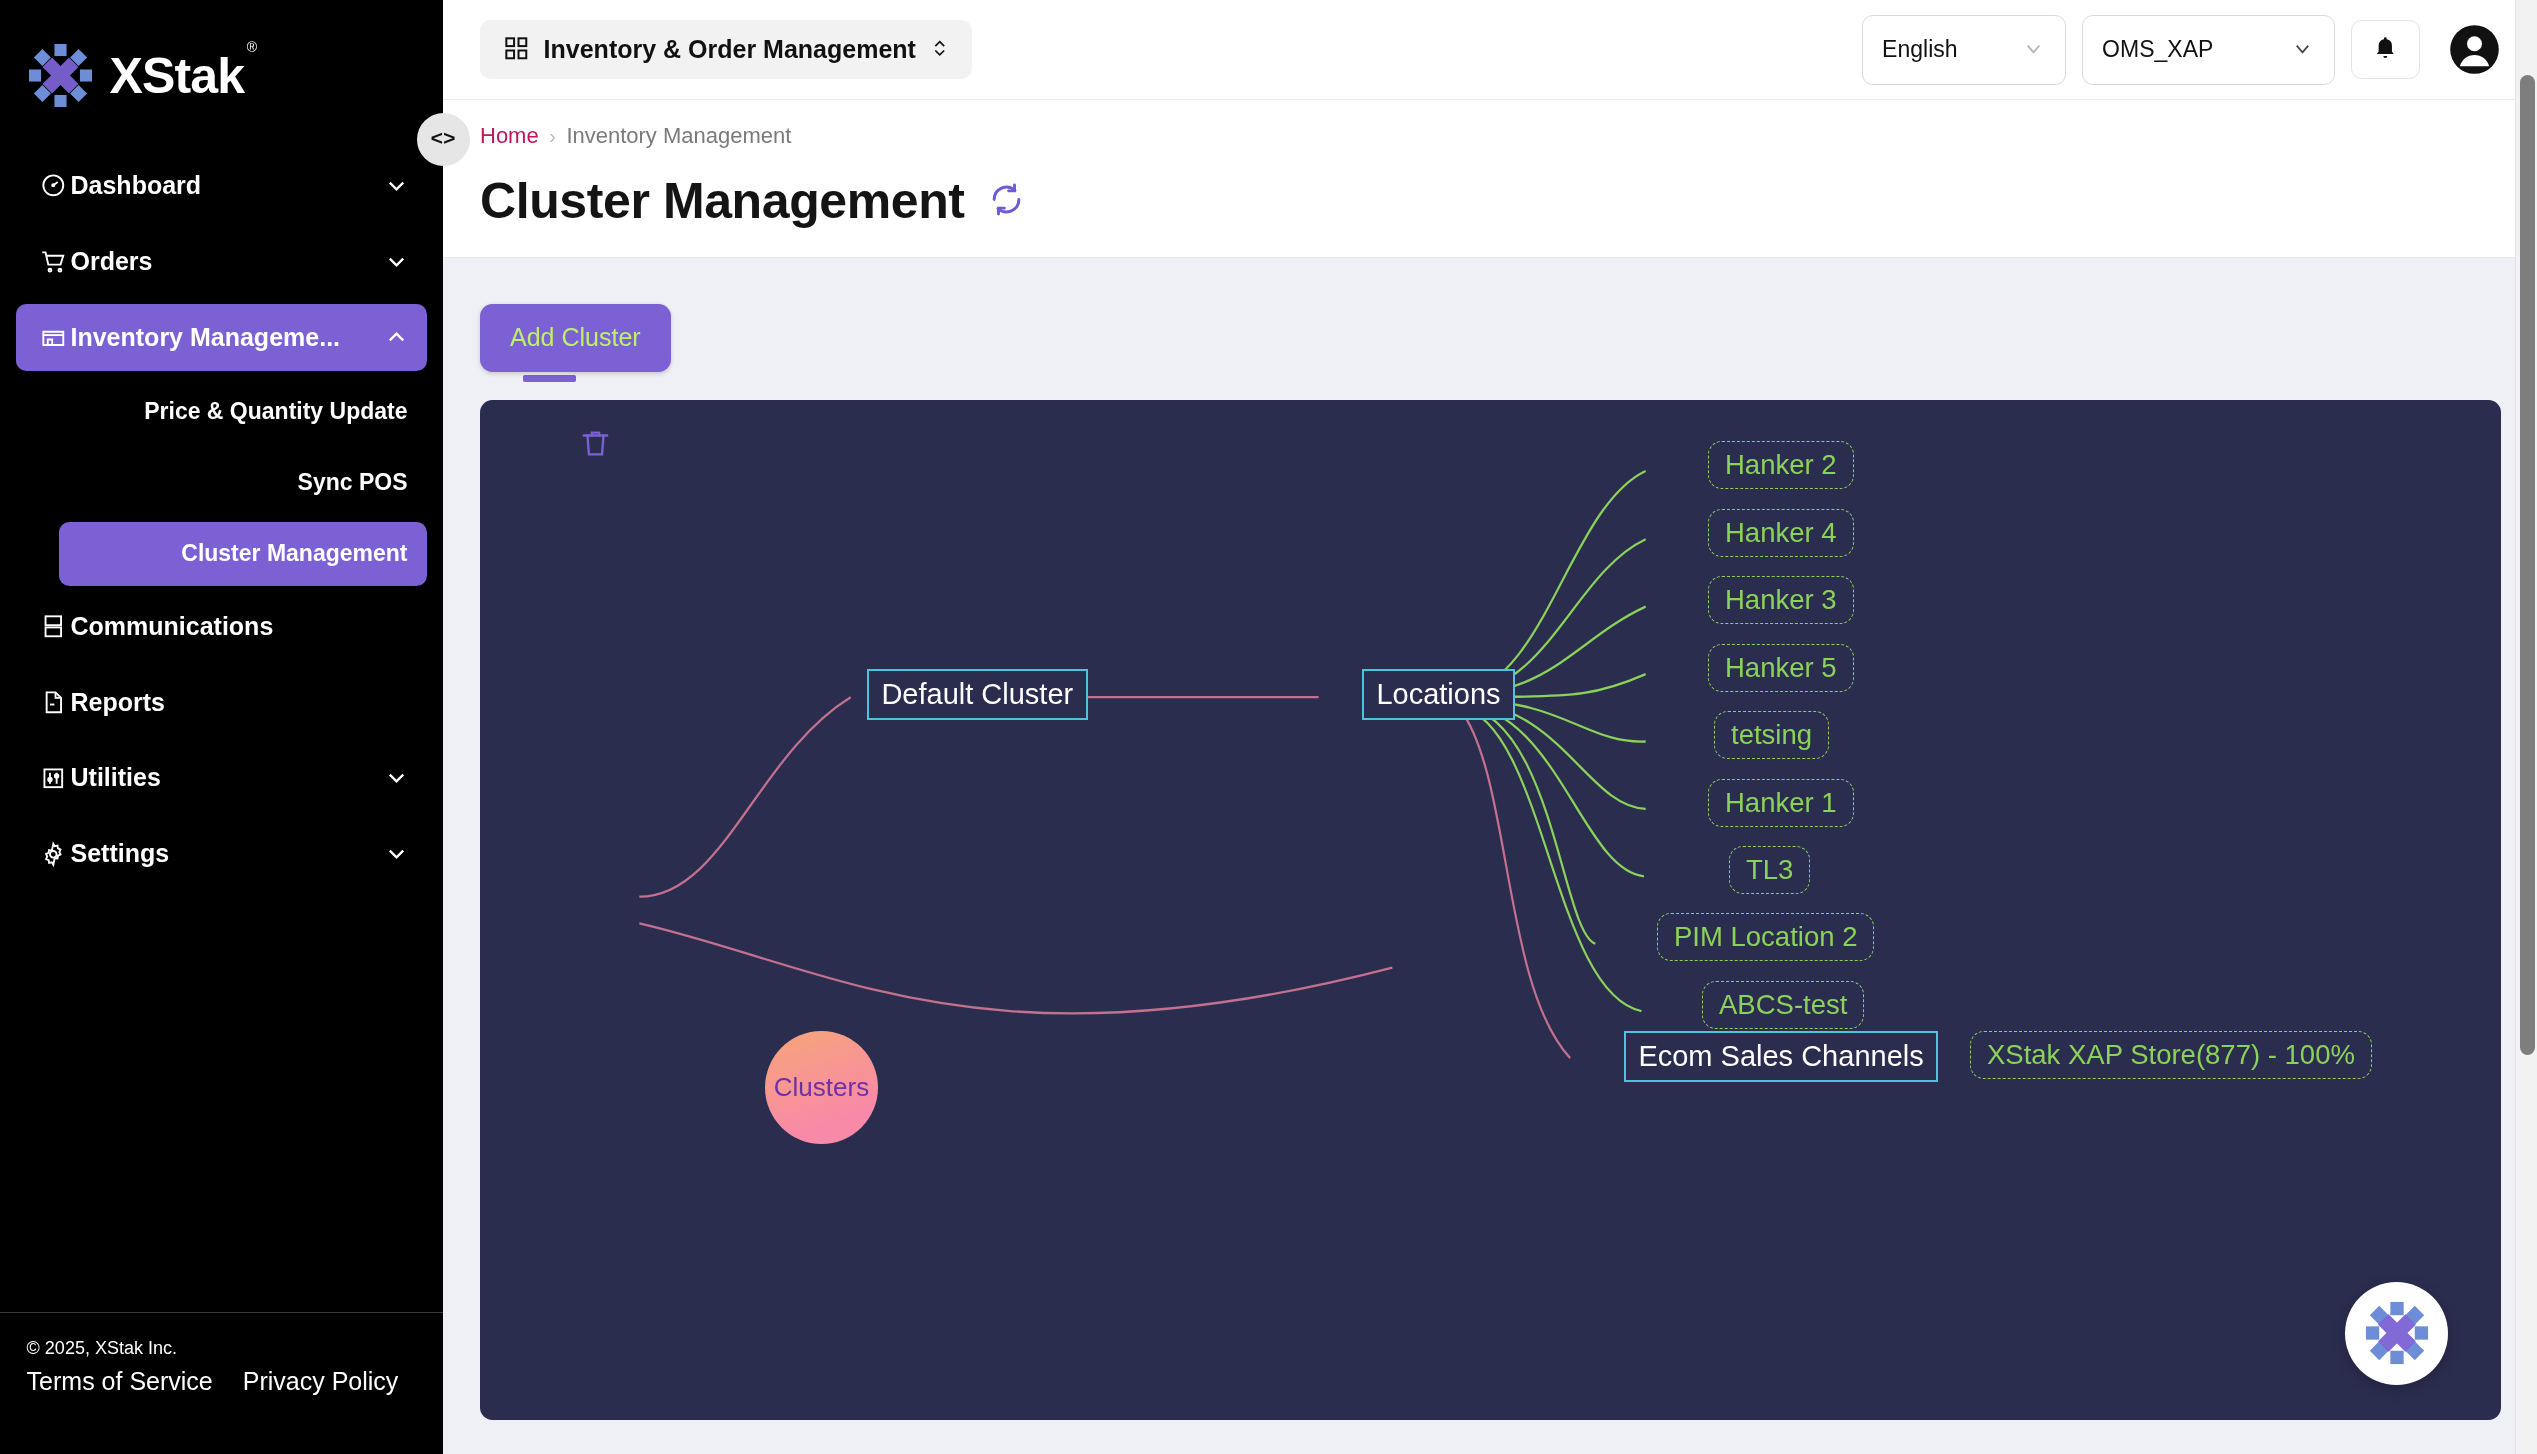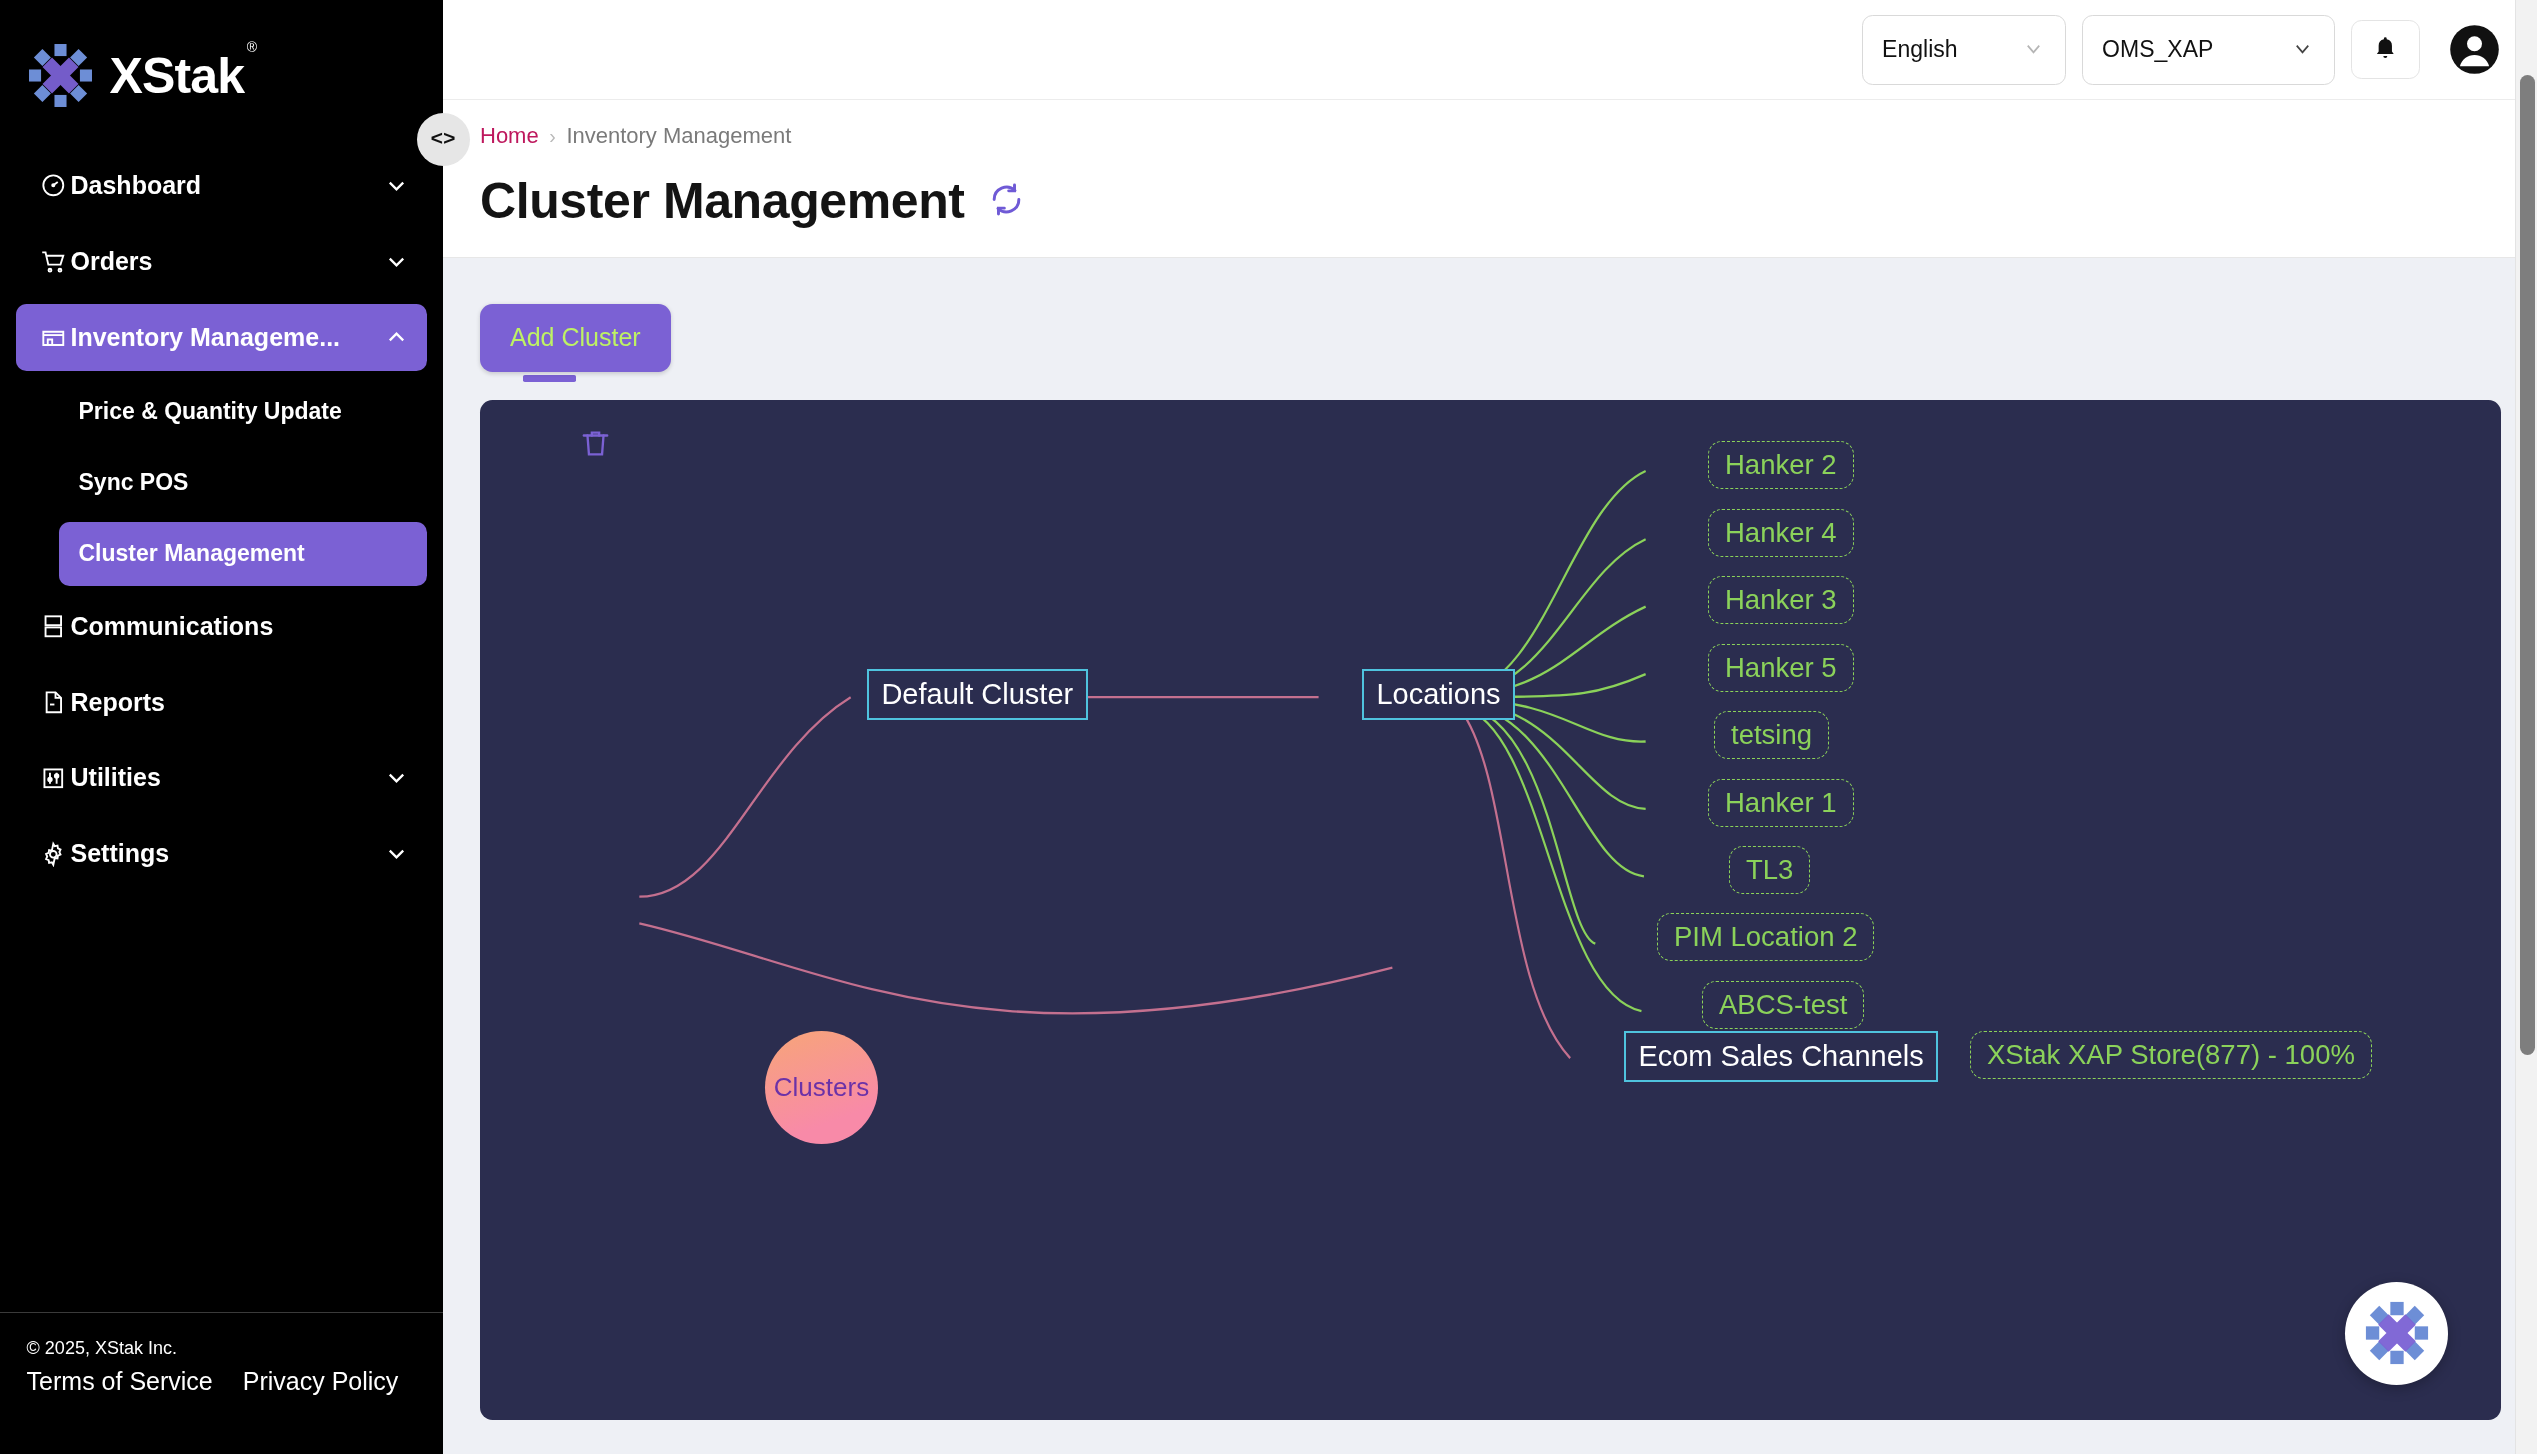--- a/index.html
+++ b/index.html
@@ -27,21 +27,21 @@
     display: flex; align-items: center; height: 67px;
     margin: 0 16px 8.9px 16px; padding: 0 19.5px; border-radius: 10.6px;
     cursor: pointer; position: relative;
   }
   .nav-item .ic { width: 35px; flex: 0 0 35px; display: flex; align-items: center; justify-content: center; }
   .nav-item .lbl { font-size: 25px; font-weight: 700; margin-left: 0; white-space: nowrap; }
   .nav-item .chev { margin-left: auto; display: flex; align-items: center; }
   .nav-item.active { background: #7B61D4; }
   .nav-sub {
     display: flex; align-items: center; height: 64px;
-    margin: 0 16px 7px 59px; padding: 0 19.5px; border-radius: 10.6px; cursor: pointer;
+    margin: 0 16px 7px 59px; padding: 0 19.5px; border-radius: 10.6px; cursor: pointer; justify-content: flex-end;
   }
   .nav-sub .lbl { font-size: 23px; font-weight: 700; }
   .nav-sub.active { background: #7B61D4; }
 
   .side-foot { border-top: 0.9px solid #3a3a3a; padding: 25px 26.6px 0 26.6px; height: 142px; }
   .side-foot .cp { font-size: 18px; margin-bottom: 8px; }
   .side-foot .links { display: flex; gap: 30px; }
   .side-foot .links span { font-size: 25px; cursor: pointer; }
 
   .collapse-btn {
@@ -287,20 +287,37 @@
       <div class="links">
         <span>Terms of Service</span>
         <span>Privacy Policy</span>
       </div>
     </div>
   </aside>
 
   <main class="main">
 
     <div class="topbar">
+      <div class="app-switch">
+        <span>
+          <svg width="26.6" height="26.6" viewBox="0 0 24 24" fill="none" stroke="#111" stroke-width="1.8">
+              <rect x="3" y="3" width="7" height="7"></rect>
+              <rect x="14" y="3" width="7" height="7"></rect>
+              <rect x="3" y="14" width="7" height="7"></rect>
+              <rect x="14" y="14" width="7" height="7"></rect>
+            </svg>
+        </span>
+        <span class="txt">Inventory &amp; Order Management</span>
+        <span>
+          <svg width="19.5" height="26.6" viewBox="0 0 16 24" fill="none" stroke="#111" stroke-width="1.5">
+              <path d="M4 10l4-4 4 4"></path>
+              <path d="M4 14l4 4 4-4"></path>
+            </svg>
+        </span>
+      </div>
 
       <div class="spacer"></div>
 
       <div class="sel lang">
         <span class="txt">English</span>
         <span>
           <svg width="23" height="23" viewBox="0 0 24 24" fill="none" stroke="#b5b5b5" stroke-width="1.8">
               <path d="M6 9l6 7 6-7"></path>
             </svg>
         </span>

